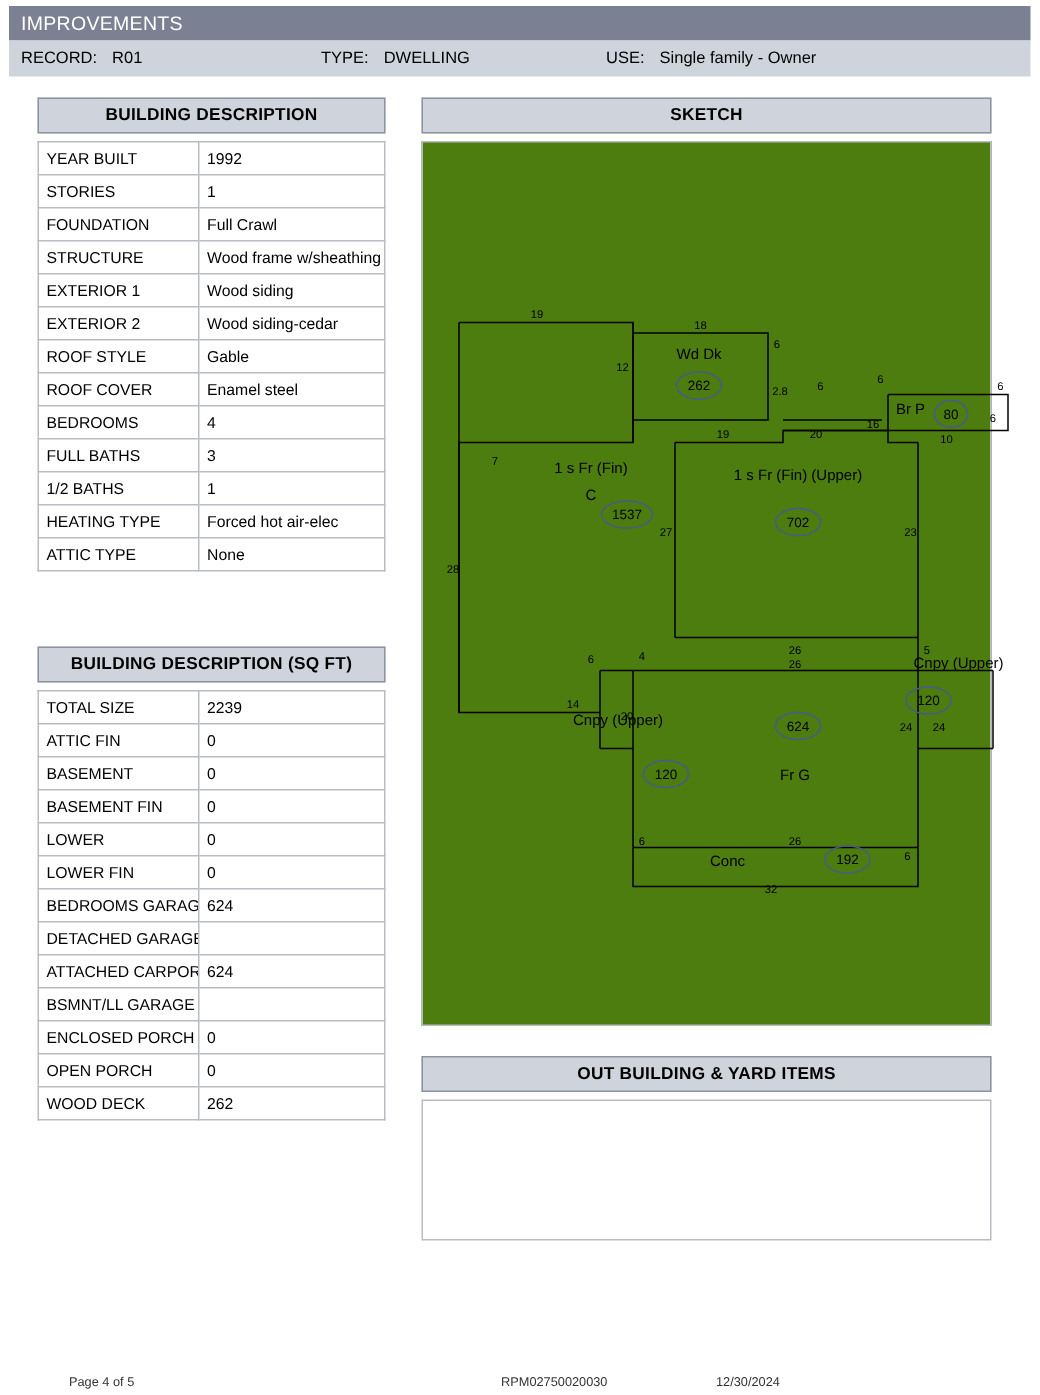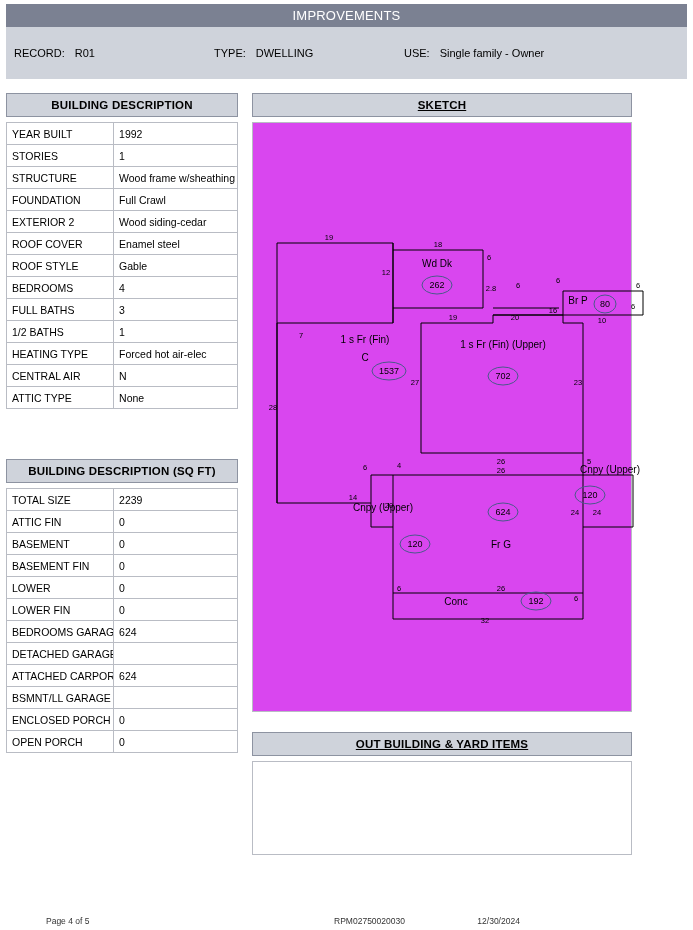--- a/index.html
+++ b/index.html
@@ -25,46 +25,46 @@
   }
 
   
   .title-bar {
     margin-top: 4px;
     background: #7b8192;
     color: #ffffff;
     font-size: 13px;
     padding: 4px 8px;
     letter-spacing: 0.2px;
-    text-align: center;
   }
   .record-bar {
     background: #cfd3db;
     color: #000;
     font-size: 11px;
-    padding: 20px 8px;
+    padding: 6px 8px;
     display: flex;
     align-items: center;
     margin-bottom: 14px;
   }
   .rb-group { display: flex; align-items: baseline; }
   .rb-label { font-weight: normal; }
   .rb-value { margin-left: 10px; }
   .rb-1 { width: 200px; }
   .rb-2 { width: 190px; }
   .rb-3 { flex: 1; }
 
   
   .columns {
     display: flex;
-    gap: 14px;
+    gap: 24px;
     align-items: flex-start;
+    margin-left: 19px;
   }
   .col-left { width: 232px; }
-  .col-right { width: 380px; text-decoration: underline; }
+  .col-right { width: 380px; }
 
   
   .section-header {
     background: #cfd3db;
     border: 1px solid #8d93a1;
     text-align: center;
     font-weight: bold;
     font-size: 11.5px;
     padding: 5px 0;
     letter-spacing: 0.2px;
@@ -90,21 +90,21 @@
   table.kv td.v { width: 54%; }
 
   .spacer-dims { height: 50px; }
 
   
   .sketch-box {
     border: 1px solid #b9bcc4;
     margin-top: 5px;
     height: 588px;
     position: relative;
-    background: #d946ef;
+    background: #4d7c0f;
   }
   .sketch-svg { display: block; }
 
   
   .outb-header { margin-top: 20px; }
   .outb-box {
     border: 1px solid #b9bcc4;
     margin-top: 5px;
     height: 92px;
   }
@@ -163,60 +163,60 @@
         <tbody>
           <tr>
               <td class="k">YEAR BUILT</td>
               <td class="v">1992</td>
             </tr>
           <tr>
               <td class="k">STORIES</td>
               <td class="v">1</td>
             </tr>
           <tr>
+              <td class="k">FOUNDATION</td>
+              <td class="v">Full Crawl</td>
+            </tr>
+          <tr>
               <td class="k">STRUCTURE</td>
               <td class="v">Wood frame w/sheathing</td>
             </tr>
           <tr>
-              <td class="k">FOUNDATION</td>
-              <td class="v">Full Crawl</td>
+              <td class="k">EXTERIOR 1</td>
+              <td class="v">Wood siding</td>
             </tr>
           <tr>
               <td class="k">EXTERIOR 2</td>
               <td class="v">Wood siding-cedar</td>
             </tr>
           <tr>
+              <td class="k">ROOF STYLE</td>
+              <td class="v">Gable</td>
+            </tr>
+          <tr>
               <td class="k">ROOF COVER</td>
               <td class="v">Enamel steel</td>
             </tr>
           <tr>
-              <td class="k">ROOF STYLE</td>
-              <td class="v">Gable</td>
-            </tr>
-          <tr>
               <td class="k">BEDROOMS</td>
               <td class="v">4</td>
             </tr>
           <tr>
               <td class="k">FULL BATHS</td>
               <td class="v">3</td>
             </tr>
           <tr>
               <td class="k">1/2 BATHS</td>
               <td class="v">1</td>
             </tr>
           <tr>
               <td class="k">HEATING TYPE</td>
               <td class="v">Forced hot air-elec</td>
             </tr>
           <tr>
-              <td class="k">CENTRAL AIR</td>
-              <td class="v">N</td>
-            </tr>
-          <tr>
               <td class="k">ATTIC TYPE</td>
               <td class="v">None</td>
             </tr>
         </tbody>
       </table>
 
       <div class="spacer-dims"></div>
 
       <div class="section-header">BUILDING DESCRIPTION (SQ FT)</div>
 
@@ -262,20 +262,24 @@
               <td class="k">BSMNT/LL GARAGE</td>
               <td class="v"></td>
             </tr>
           <tr>
               <td class="k">ENCLOSED PORCH</td>
               <td class="v">0</td>
             </tr>
           <tr>
               <td class="k">OPEN PORCH</td>
               <td class="v">0</td>
+            </tr>
+          <tr>
+              <td class="k">WOOD DECK</td>
+              <td class="v">262</td>
             </tr>
         </tbody>
       </table>
     </div>
 
     <div class="col-right">
 
       <div class="section-header">SKETCH</div>
 
       <div class="sketch-box">

